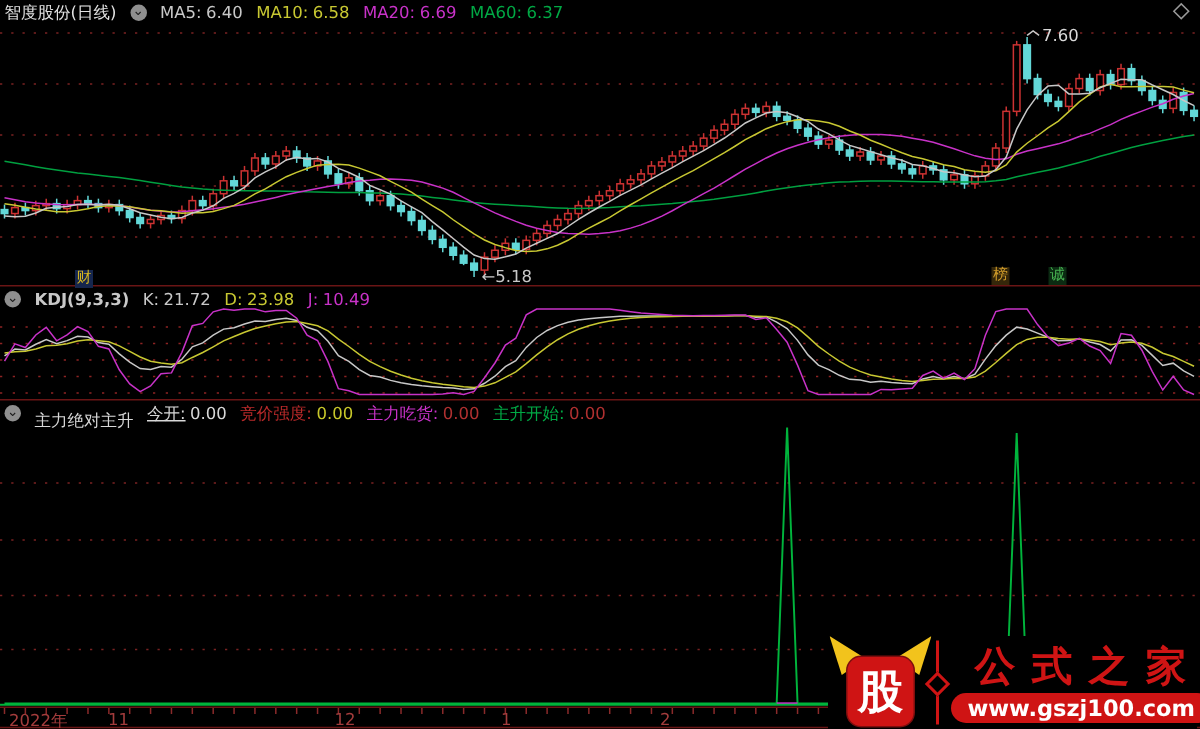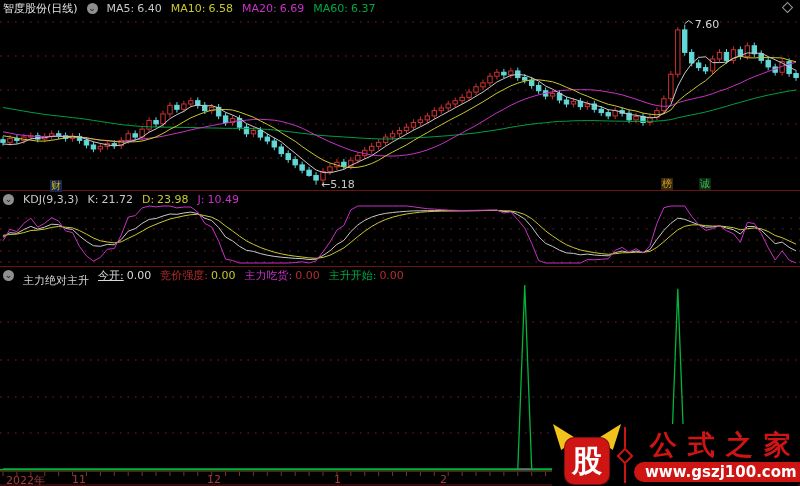--- a/index.html
+++ b/index.html
@@ -380,42 +380,42 @@
     <span class="title">智度股份(日线)</span>
     <span class="dd">⌄</span>
     <span class="kv" style="color: rgb(200, 200, 200);"><i>MA5:</i><b>6.40</b></span>
     <span class="kv" style="color: rgb(200, 200, 50);"><i>MA10:</i><b>6.58</b></span>
     <span class="kv" style="color: rgb(200, 50, 200);"><i>MA20:</i><b>6.69</b></span>
     <span class="kv" style="color: rgb(0, 168, 68);"><i>MA60:</i><b>6.37</b></span>
   </div>
 
   <div class="row" style="top:192px;">
     <span class="dd">⌄</span>
-    <span class="kv" style="color: rgb(200, 200, 200);">KDJ(9,3,3)</span>
+    <span class="kv" style="color: rgb(200, 200, 200); font-weight: bold;">KDJ(9,3,3)</span>
     <span class="kv"><i style="color: rgb(200, 200, 200);">K:</i><b style="color: rgb(200, 200, 200);">21.72</b></span>
     <span class="kv"><i style="color: rgb(200, 200, 50);">D:</i><b style="color: rgb(200, 200, 50);">23.98</b></span>
     <span class="kv"><i style="color: rgb(200, 50, 200);">J:</i><b style="color: rgb(200, 50, 200);">10.49</b></span>
   </div>
 
   <div class="row" style="top:268px;">
     <span class="dd">⌄</span>
     <span class="kv" style="color: rgb(216, 216, 216); margin-top: 10px;">主力绝对主升</span>
     <span class="kv"><i style="color: rgb(216, 216, 216); text-decoration: underline;">今开:</i><b style="color: rgb(216, 216, 216);">0.00</b></span>
     <span class="kv"><i style="color: rgb(187, 42, 42);">竞价强度:</i><b style="color: rgb(200, 200, 42);">0.00</b></span>
     <span class="kv"><i style="color: rgb(200, 50, 200);">主力吃货:</i><b style="color: rgb(176, 48, 48);">0.00</b></span>
     <span class="kv"><i style="color: rgb(0, 168, 68);">主升开始:</i><b style="color: rgb(176, 48, 48);">0.00</b></span>
   </div>
 
   <span class="wm" style="color: rgb(212, 181, 32); background: rgb(22, 38, 77); left: 50px; top: 180px;">财</span>
   <span class="wm" style="color: rgb(207, 155, 42); background: rgb(53, 39, 10); left: 661px; top: 178px;">榜</span>
   <span class="wm" style="color: rgb(70, 176, 80); background: rgb(11, 43, 18); left: 699px; top: 178px;">诚</span>
 
   <span class="axlab" style="left: 6px;">2022年</span>
   <span class="axlab" style="left: 72px;">11</span>
-  <span class="axlab" style="left: 207px;">12</span>
+  <span class="axlab" style="left: 223px;">12</span>
   <span class="axlab" style="left: 334px;">1</span>
   <span class="axlab" style="left: 440px;">2</span>
 
   <div class="logo">
     <div class="bull">
       <div class="horn l"></div>
       <div class="horn r"></div>
       <div class="seal">股</div>
     </div>
     <div class="lg-div">

